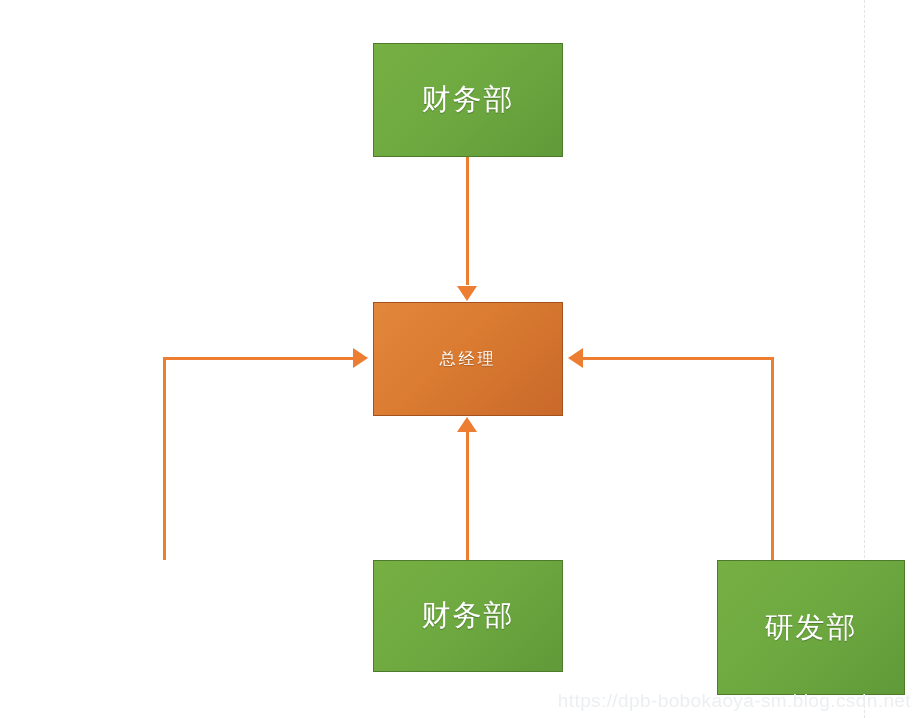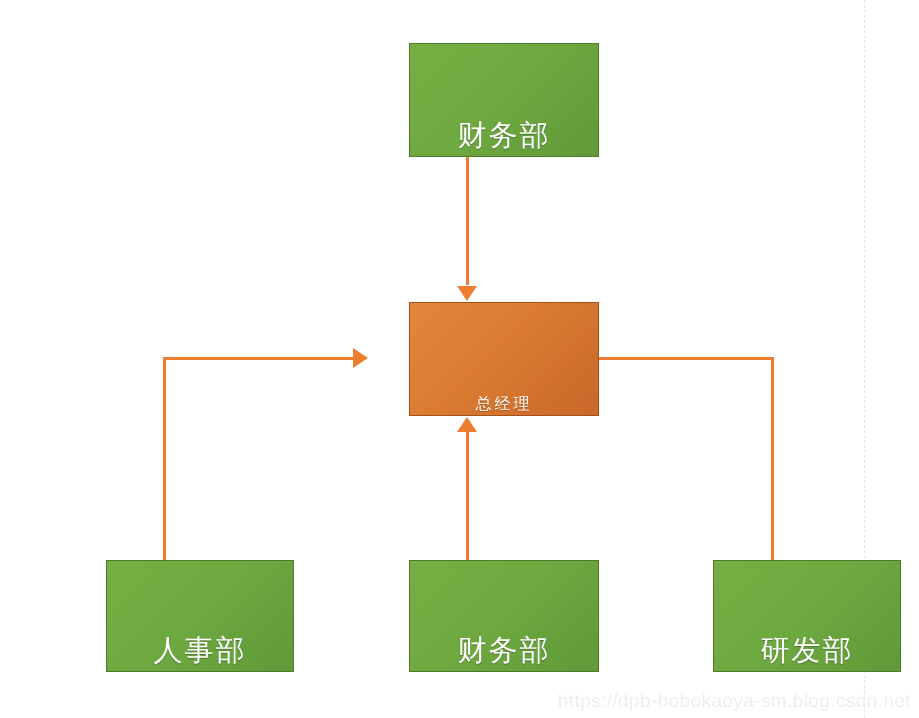--- a/index.html
+++ b/index.html
@@ -24,27 +24,26 @@
     left: 864px;
     width: 1px;
     height: 718px;
     border-left: 1px dashed #e2e2e6;
     opacity: 0.9;
   }
   .node {
     position: absolute;
     box-sizing: border-box;
     display: flex;
-    align-items: flex-end;
+    align-items: center;
     justify-content: center;
     color: #ffffff;
     text-align: center;
     letter-spacing: 2px;
     text-shadow: 0 1px 1px rgba(0,0,0,0.28);
-    margin-left: 36px;
   }
   .node-green {
     background: linear-gradient(135deg, #76b043 0%, #6faa41 42%, #609a39 100%);
     border: 1px solid #4e7a2c;
     font-size: 29px;
   }
   .node-orange {
     background: linear-gradient(135deg, #e2873b 0%, #da7b31 45%, #c9682a 100%);
     border: 1px solid #a4521d;
     font-size: 16px;
@@ -115,27 +114,24 @@
   <div class="arrow arrow-left" style="left:568px; top:348px;"></div>
 
   <div class="node node-green" style="left:373px; top:43px; width:190px; height:114px;">
     <span>财务部</span>
   </div>
 
   <div class="node node-orange" style="left:373px; top:302px; width:190px; height:114px;">
     <span>总经理</span>
   </div>
 
-  <div class="node node-green" style="left:70px; top:560px; width:188px; height:112px;">
-    <span>人事部</span>
-  </div>
 
   <div class="node node-green" style="left:373px; top:560px; width:190px; height:112px;">
     <span>财务部</span>
   </div>
 
-  <div class="node node-green" style="left:677px; top:560px; width:188px; height:112px;">
+  <div class="node node-green" style="left:717px; top:560px; width:188px; height:135px;">
     <span>研发部</span>
   </div>
 
   <div class="watermark">https://dpb-bobokaoya-sm.blog.csdn.net</div>
 
 </div>
 
 </body></html>

